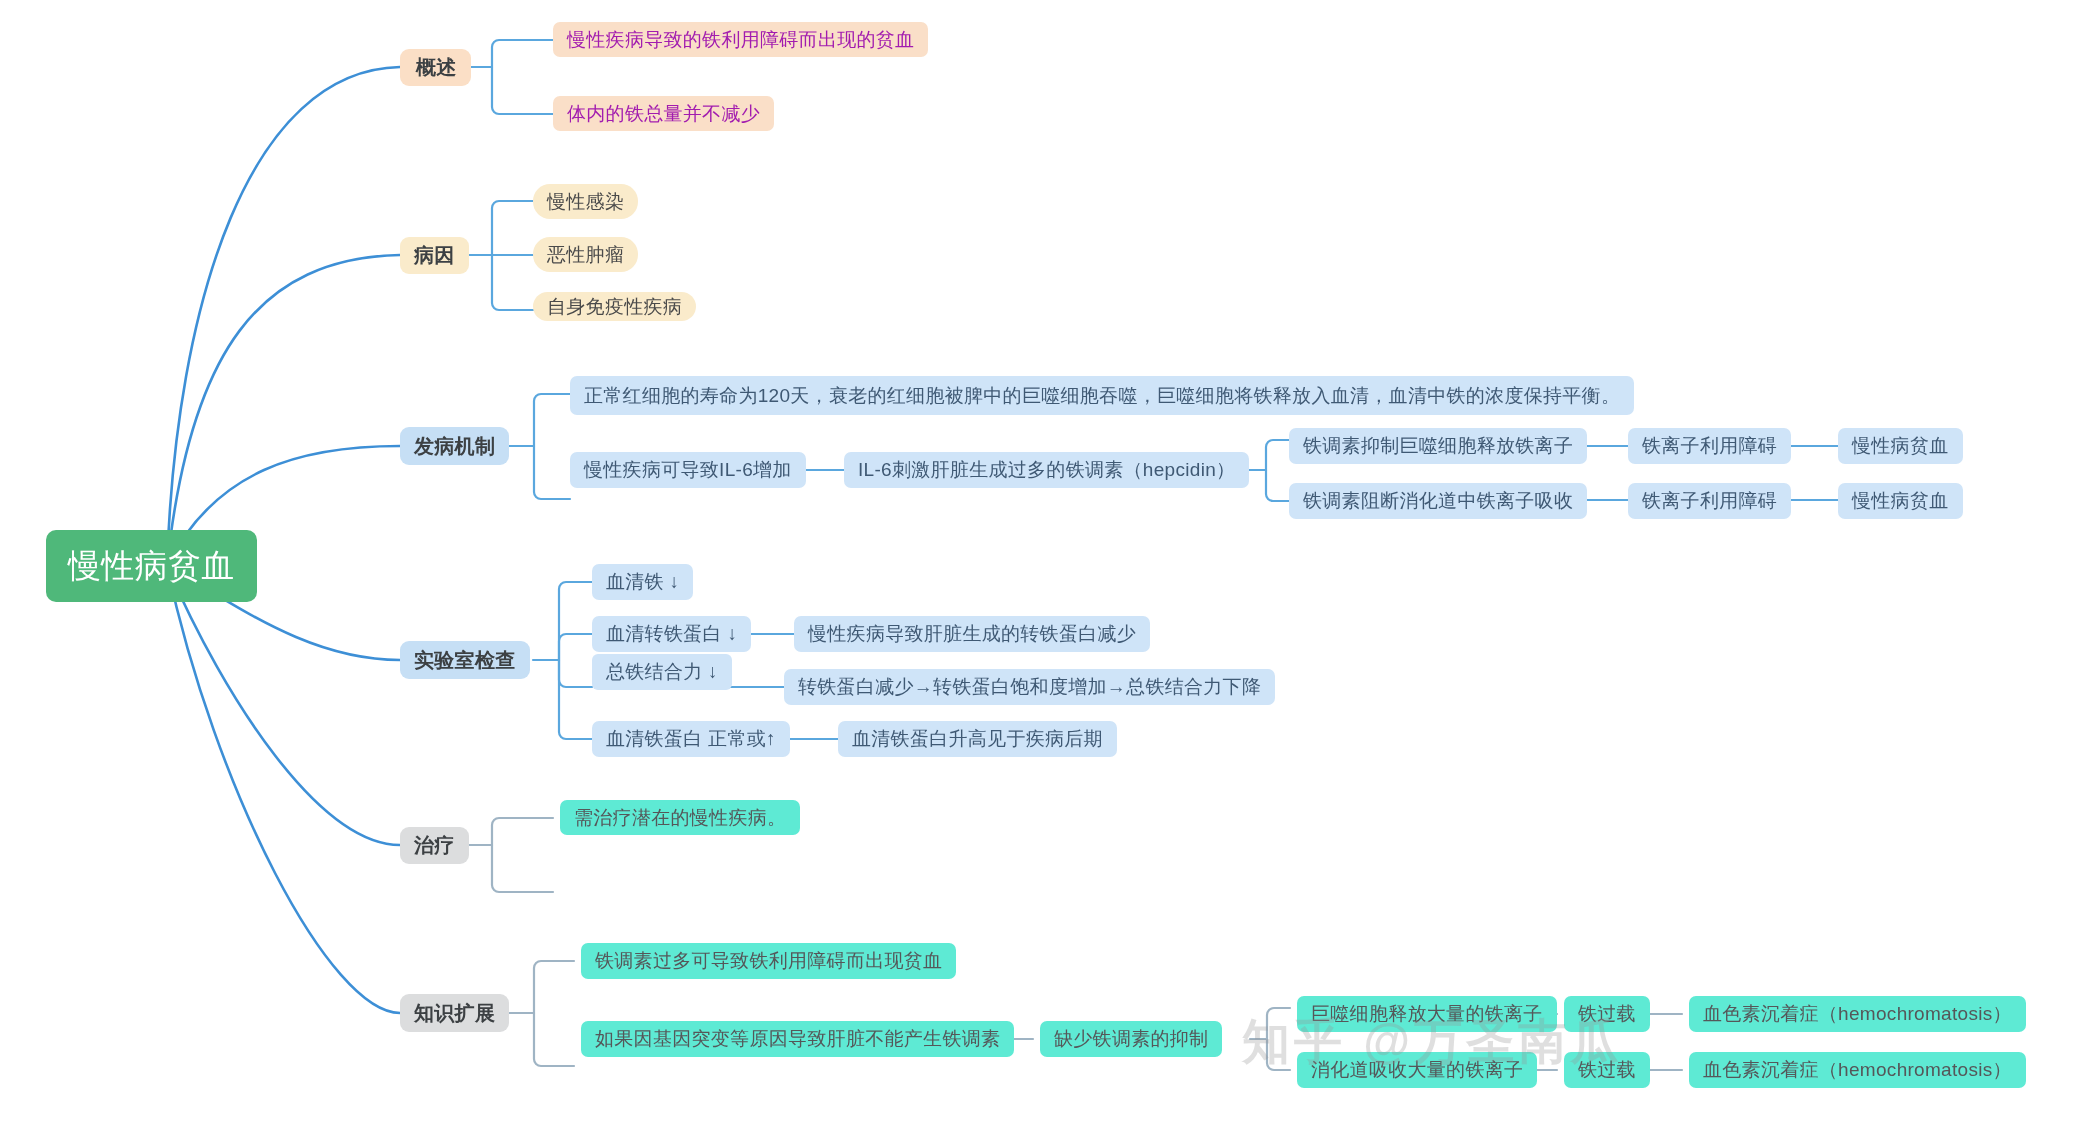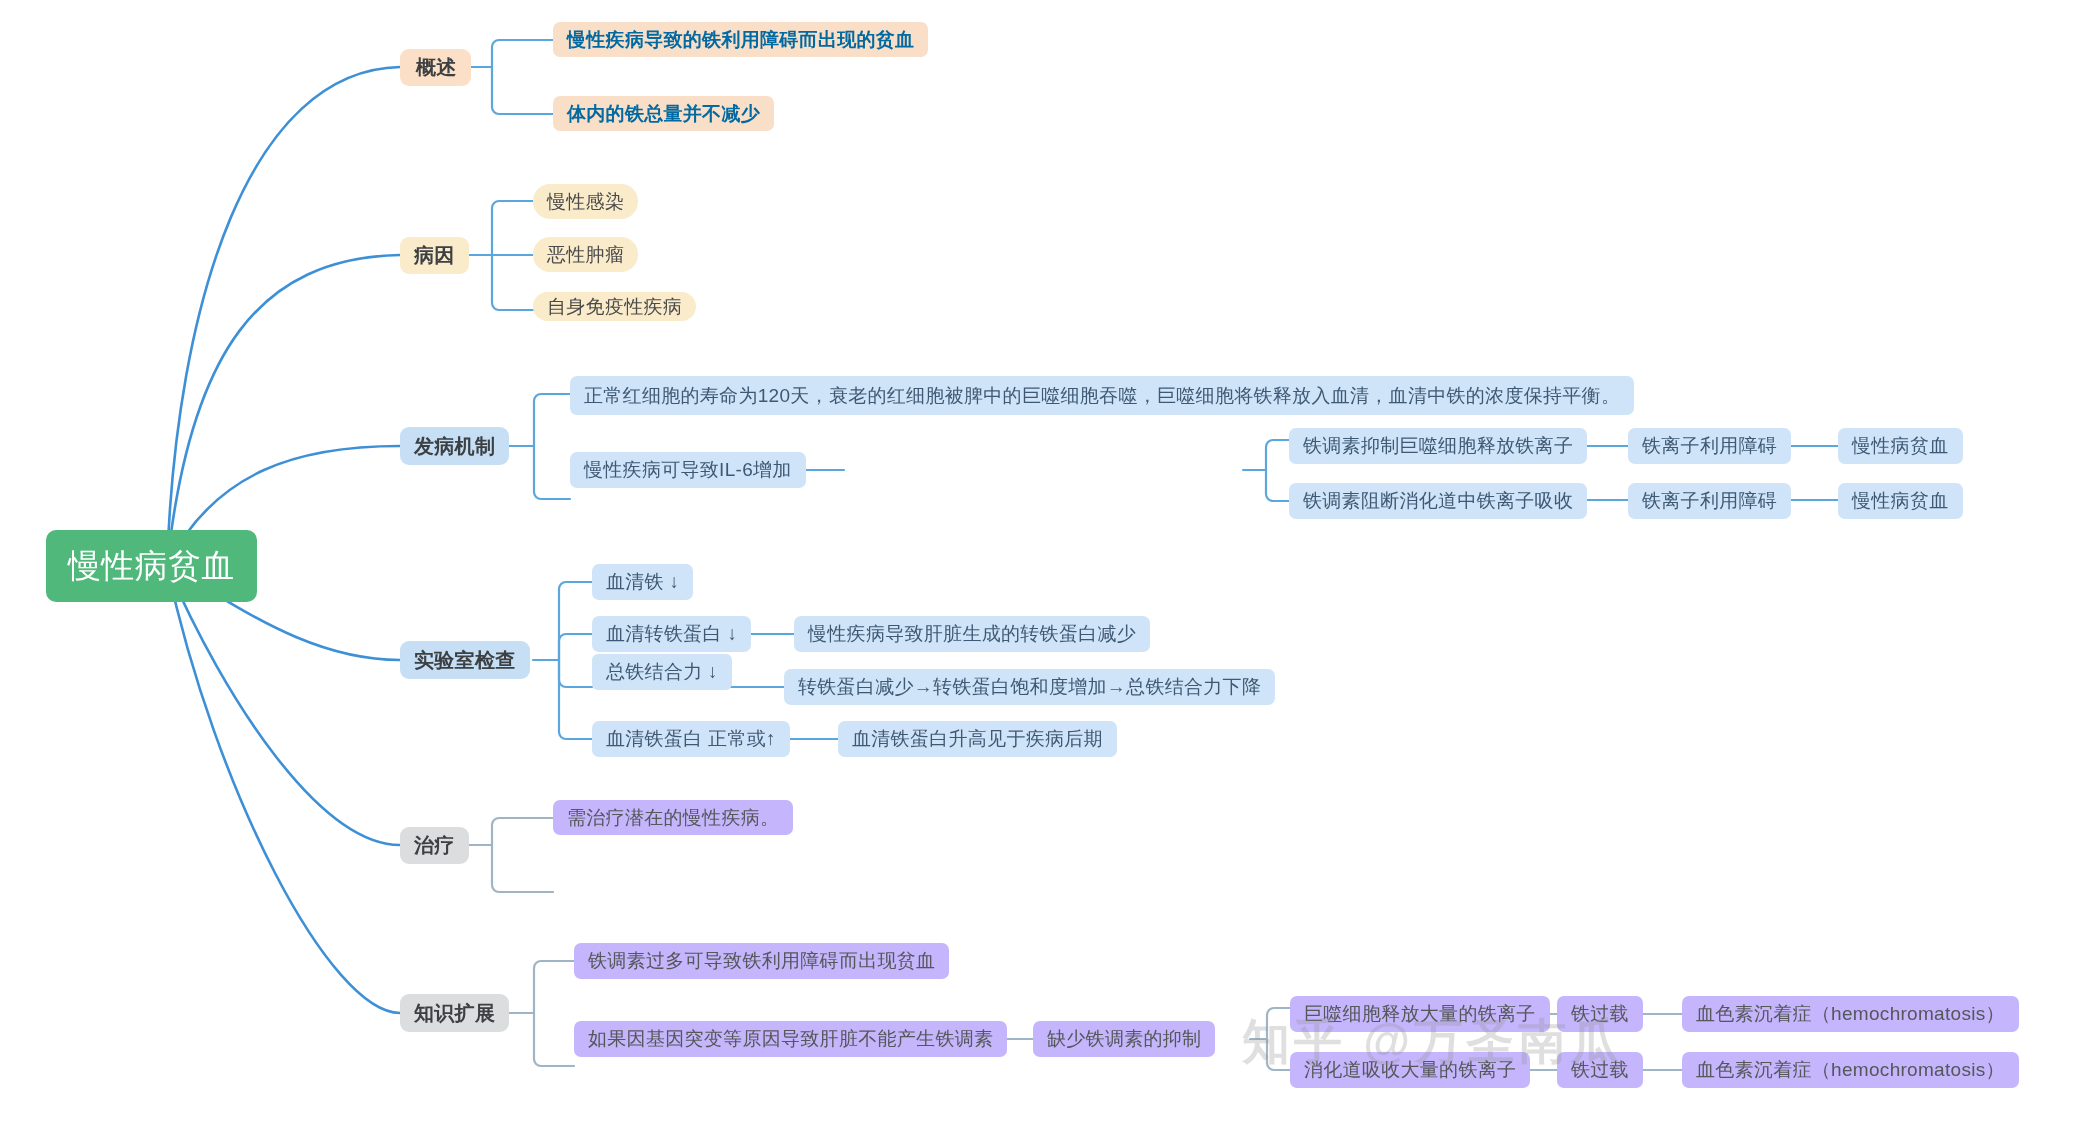--- a/index.html
+++ b/index.html
@@ -30,24 +30,24 @@
     font-weight:400;
   }
   
   .b1{font-weight:bold;font-size:20px;color:#3c4043;border-radius:9px;padding:0 14px;}
   .b1.peach{background:#FBDFC6;}
   .b1.cream{background:#FAEBCB;}
   .b1.blue{background:#C6DFF5;}
   .b1.gray{background:#DCDDDE;}
   
   .leaf{font-size:19px;padding:0 14px;border-radius:7px;}
-  .leaf.peach{background:#FADFC8;color:#0369a1;font-weight:bold;}
+  .leaf.peach{background:#FADFC8;color:#a21caf;}
   .leaf.cream{background:#FAEBCB;color:#4a4a4a;border-radius:17px;}
   .leaf.blue{background:#CFE4F8;color:#3f5974;}
-  .leaf.gray{background:#c4b5fd;color:#555759;}
+  .leaf.gray{background:#5eead4;color:#555759;margin-left:7px;}
   .watermark{
     position:absolute;
     font-size:48px;
     font-weight:bold;
     color:rgba(150,150,150,0.30);
     letter-spacing:4px;
     user-select:none;
     white-space:nowrap;
   }
 </style>
@@ -132,20 +132,21 @@
   <div class="node leaf peach" style="left:553px;top:96px;height:35px;">体内的铁总量并不减少</div>
 
   <div class="node b1 cream" style="left:400px;top:237px;height:37px;">病因</div>
   <div class="node leaf cream" style="left:533px;top:184px;height:35px;">慢性感染</div>
   <div class="node leaf cream" style="left:533px;top:237px;height:35px;">恶性肿瘤</div>
   <div class="node leaf cream" style="left:533px;top:292px;height:29px;">自身免疫性疾病</div>
 
   <div class="node b1 blue" style="left:400px;top:427px;height:38px;">发病机制</div>
   <div class="node leaf blue" style="left:570px;top:376px;height:39px;">正常红细胞的寿命为120天，衰老的红细胞被脾中的巨噬细胞吞噬，巨噬细胞将铁释放入血清，血清中铁的浓度保持平衡。</div>
   <div class="node leaf blue" style="left:570px;top:452px;height:36px;">慢性疾病可导致IL-6增加</div>
+  <div class="node leaf blue" style="left:844px;top:452px;height:36px;">IL-6刺激肝脏生成过多的铁调素（hepcidin）</div>
   <div class="node leaf blue" style="left:1289px;top:428px;height:36px;">铁调素抑制巨噬细胞释放铁离子</div>
   <div class="node leaf blue" style="left:1289px;top:483px;height:36px;">铁调素阻断消化道中铁离子吸收</div>
   <div class="node leaf blue" style="left:1628px;top:428px;height:36px;">铁离子利用障碍</div>
   <div class="node leaf blue" style="left:1628px;top:483px;height:36px;">铁离子利用障碍</div>
   <div class="node leaf blue" style="left:1838px;top:428px;height:36px;">慢性病贫血</div>
   <div class="node leaf blue" style="left:1838px;top:483px;height:36px;">慢性病贫血</div>
 
   <div class="node b1 blue" style="left:400px;top:641px;height:38px;">实验室检查</div>
   <div class="node leaf blue" style="left:592px;top:564px;height:36px;">血清铁 ↓</div>
   <div class="node leaf blue" style="left:592px;top:616px;height:36px;">血清转铁蛋白 ↓</div>

